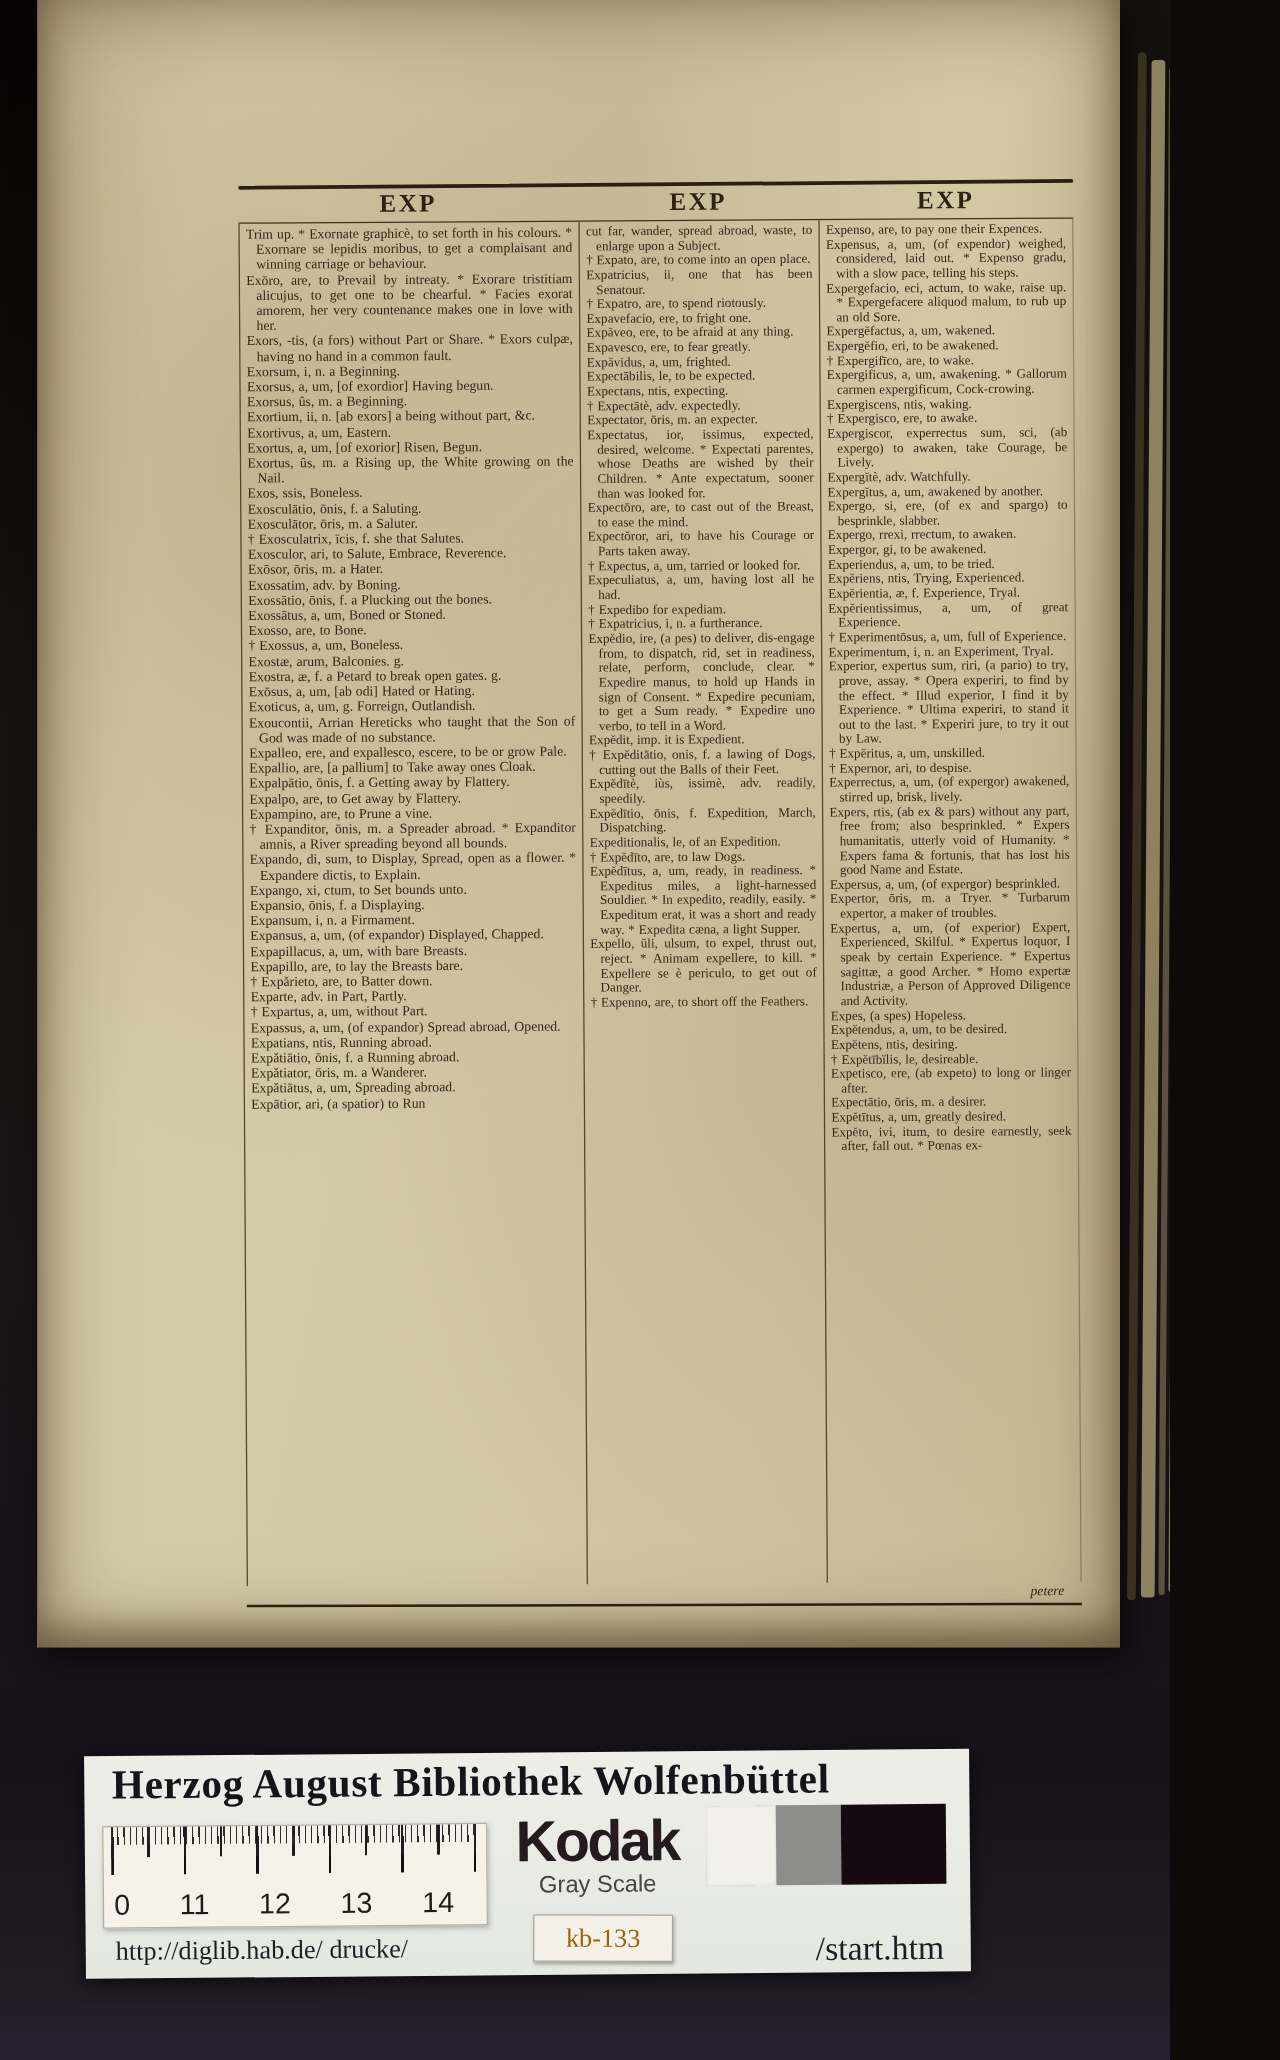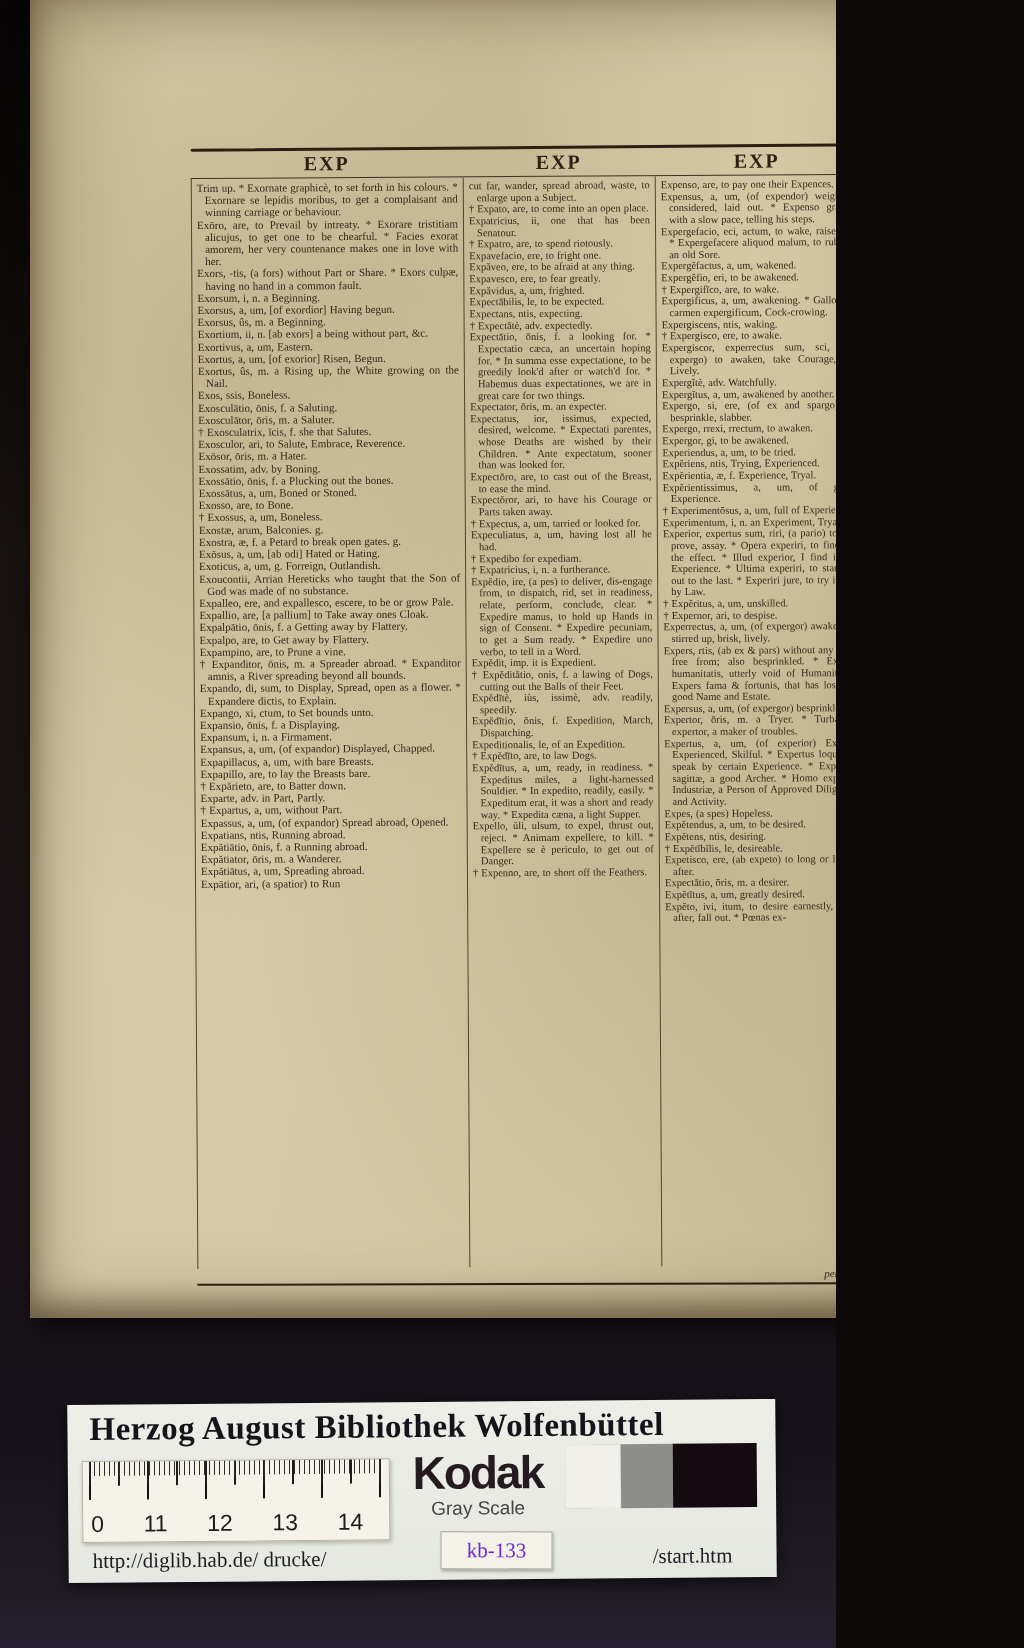--- a/index.html
+++ b/index.html
@@ -1,17 +1,17 @@
 <!DOCTYPE html>
 <html><head>
 <meta charset="utf-8">
 <style>
   html,body { margin:0; padding:0; background:#0d0a09; }
   .stage {
-    position:relative; width:836px; height:1648px; overflow:hidden;
+    position:relative; width:936px; height:1648px; overflow:hidden;
     background:
       radial-gradient(ellipse at 0% 0%, #060404 0%, rgba(6,4,4,0) 24%),
       linear-gradient(180deg, #14100d 0%, #1b1315 62%, #17121a 86%, #211c26 97%, #262231 100%);
     font-family:"Liberation Serif", serif;
   }
   
   .page {
     position:absolute; left:30px; top:0; width:866px; height:1318px;
     background:
       radial-gradient(ellipse at 20% 28%, rgba(125,95,52,.20), transparent 42%),
@@ -58,23 +58,23 @@
     background-repeat:no-repeat;
   }
   .ruler-nums { position:absolute; left:8px; right:26px; bottom:4px; display:flex; justify-content:space-between; font-family:"Liberation Sans", sans-serif; font-size:23px; color:#1c1c1c; }
   .kodak { position:absolute; left:328px; top:48px; width:164px; text-align:center; font-family:"Liberation Sans", sans-serif; }
   .kodak-word { font-weight:bold; font-size:46px; letter-spacing:-2px; color:#241a20; line-height:1.0; }
   .kodak-sub  { font-size:19px; color:#454545; margin-top:2px; }
   .patches { position:absolute; left:497px; top:44px; display:flex; height:64px; }
   .patch-light { width:56px; background:#f1f0ea; box-shadow:inset 0 0 2px rgba(0,0,0,.15); }
   .patch-mid   { width:52px; background:#8d8d8b; }
   .patch-dark  { width:84px; background:#150a10; }
-  .shelf-tab { position:absolute; left:358px; top:130px; width:110px; height:36px; background:#f3f1e8; border:1px solid #a8a69b; transform:rotate(.6deg); display:flex; align-items:center; justify-content:center; font-size:21px; color:#6d28d9; box-shadow:1px 2px 3px rgba(0,0,0,.3);margin-left:14px; }
+  .shelf-tab { position:absolute; left:358px; top:130px; width:110px; height:36px; background:#f3f1e8; border:1px solid #a8a69b; transform:rotate(.6deg); display:flex; align-items:center; justify-content:center; font-size:21px; color:#a16207; box-shadow:1px 2px 3px rgba(0,0,0,.3); }
   .url-left  { position:absolute; left:24px;  top:144px; font-size:21px; color:#1d1d24; }
-  .url-right { position:absolute; left:584px; top:144px; font-size:21px; color:#1d1d24; }
+  .url-right { position:absolute; left:584px; top:144px; font-size:27px; color:#1d1d24; }
 </style>
 </head>
 <body>
 
 <div class="stage">
 
   <div class="page">
     <div class="print-block">
       <div class="rule-heavy"></div>
       <div class="heads">
@@ -139,21 +139,20 @@
             <p class="entry">† Expato, are, to come into an open place.</p>
             <p class="entry">Expatricius, ii, one that has been Senatour.</p>
             <p class="entry">† Expatro, are, to spend riotously.</p>
             <p class="entry">Expavefacio, ere, to fright one.</p>
             <p class="entry">Expăveo, ere, to be afraid at any thing.</p>
             <p class="entry">Expavesco, ere, to fear greatly.</p>
             <p class="entry">Expăvidus, a, um, frighted.</p>
             <p class="entry">Expectābilis, le, to be expected.</p>
             <p class="entry">Expectans, ntis, expecting.</p>
             <p class="entry">† Expectātè, adv. expectedly.</p>
-            <p class="entry">Expectātio, ōnis, f. a looking for. * Expectatio cæca, an uncertain hoping for. * In summa esse expectatione, to be greedily look'd after or watch'd for. * Habemus duas expectationes, we are in great care for two things.</p>
             <p class="entry">Expectator, ōris, m. an expecter.</p>
             <p class="entry">Expectatus, ior, issimus, expected, desired, welcome. * Expectati parentes, whose Deaths are wished by their Children. * Ante expectatum, sooner than was looked for.</p>
             <p class="entry">Expectōro, are, to cast out of the Breast, to ease the mind.</p>
             <p class="entry">Expectŏror, ari, to have his Courage or Parts taken away.</p>
             <p class="entry">† Expectus, a, um, tarried or looked for.</p>
             <p class="entry">Expeculiatus, a, um, having lost all he had.</p>
             <p class="entry">† Expedibo for expediam.</p>
             <p class="entry">† Expatricius, i, n. a furtherance.</p>
             <p class="entry">Expĕdio, ire, (a pes) to deliver, dis-engage from, to dispatch, rid, set in readiness, relate, perform, conclude, clear. * Expedire manus, to hold up Hands in sign of Consent. * Expedire pecuniam, to get a Sum ready. * Expedire uno verbo, to tell in a Word.</p>
             <p class="entry">Expĕdit, imp. it is Expedient.</p>

